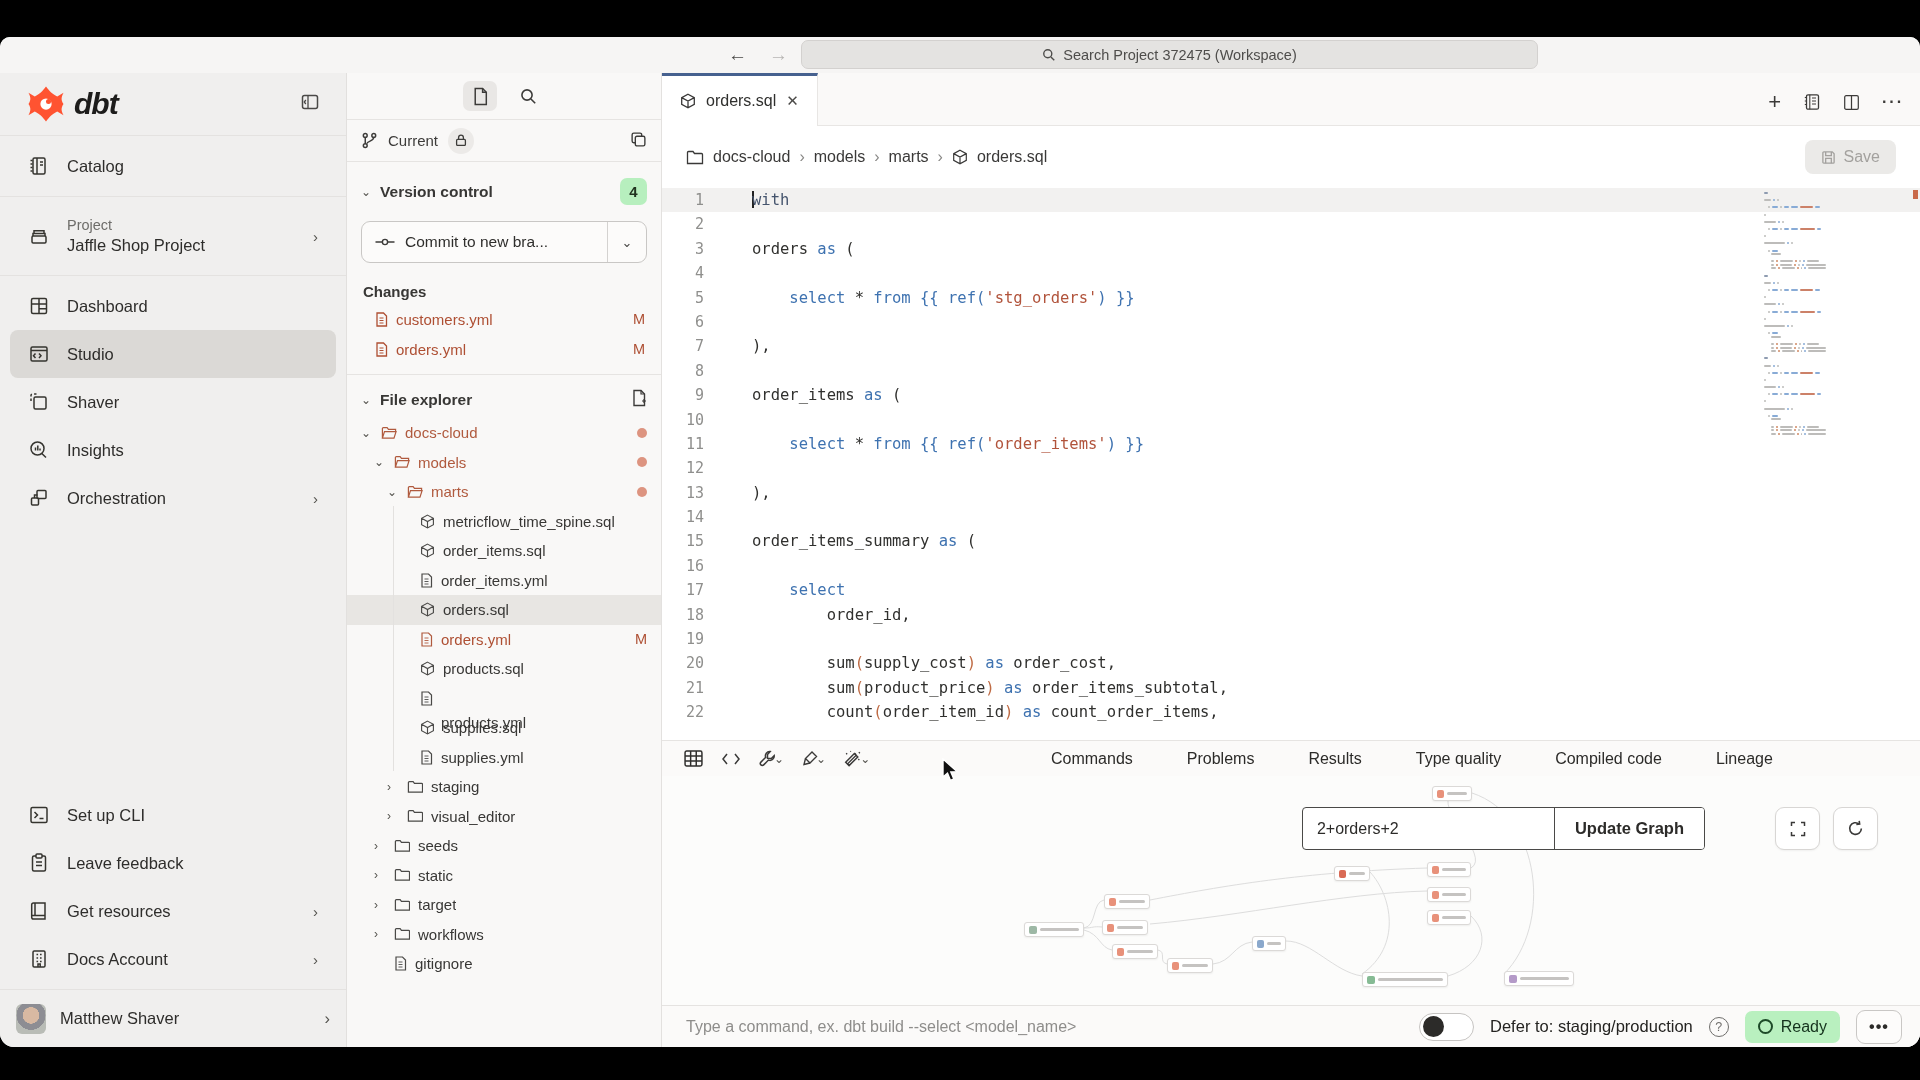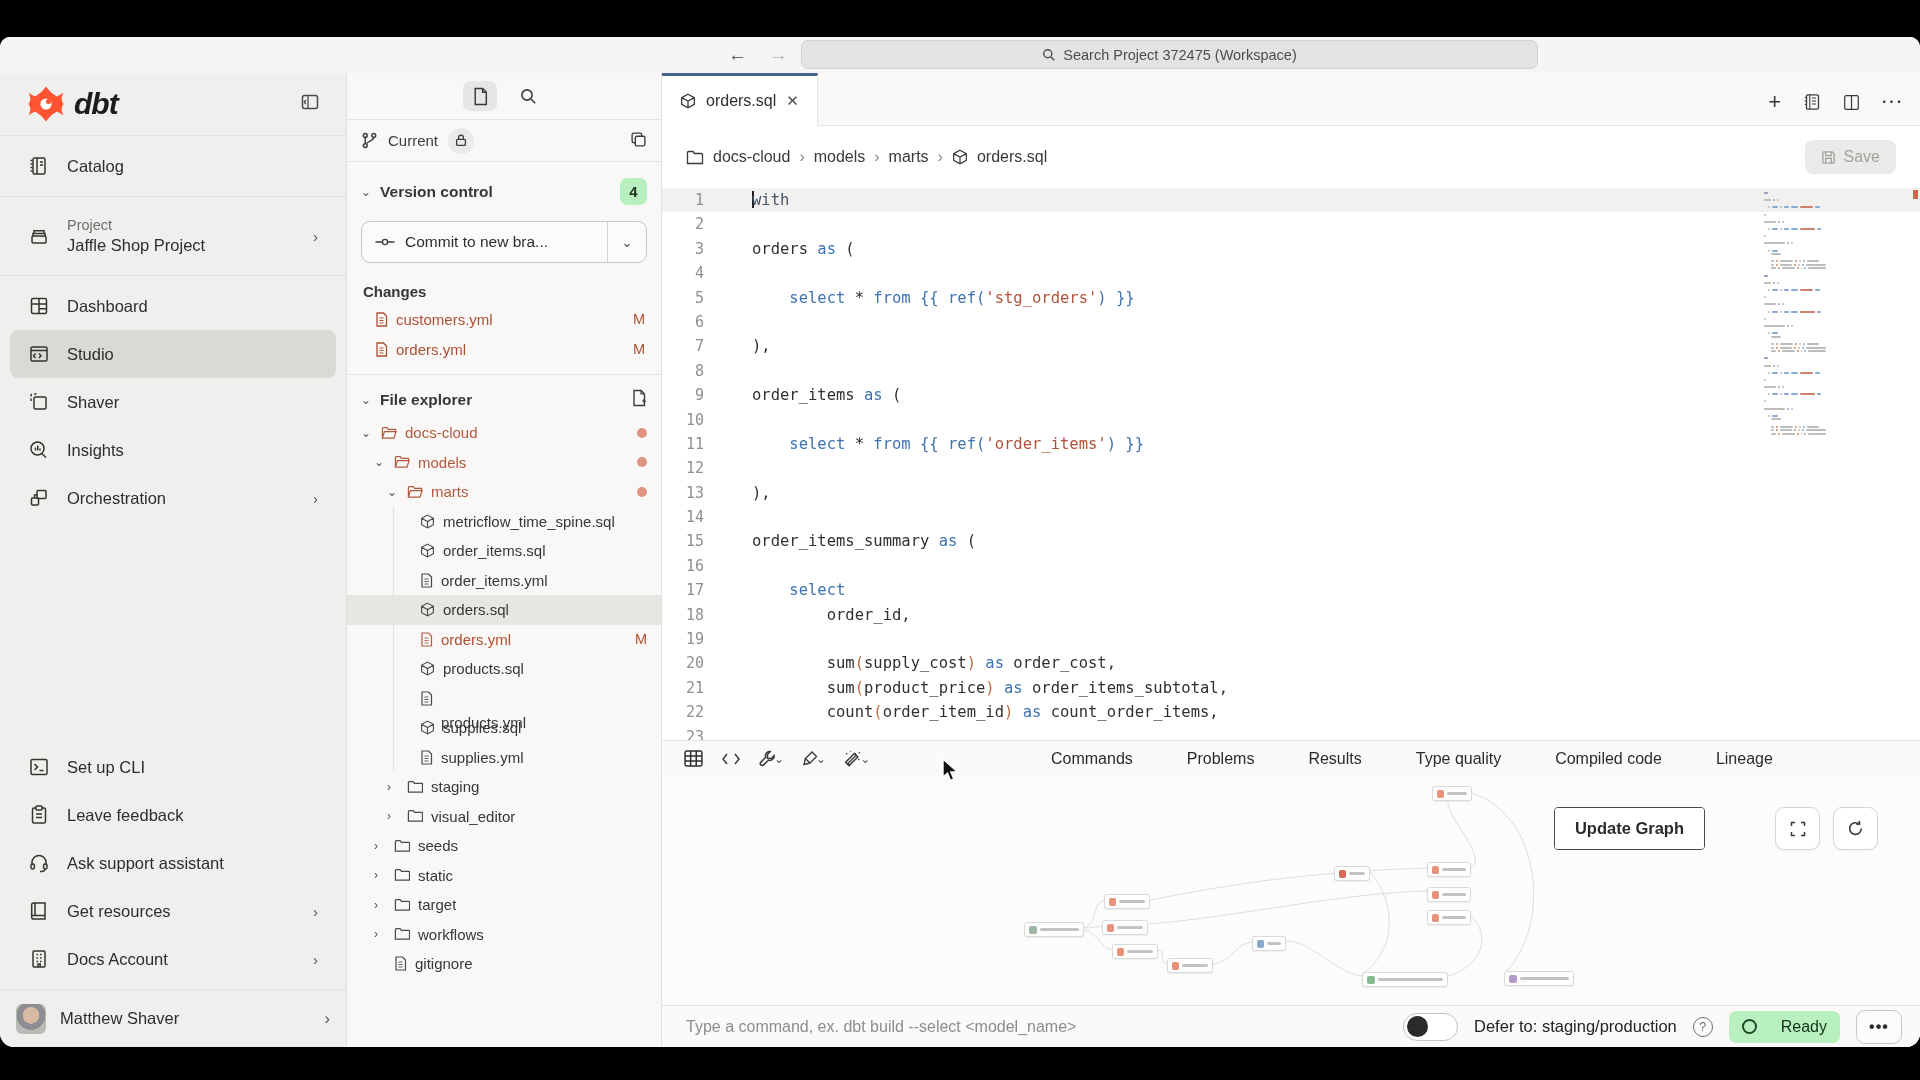--- a/index.html
+++ b/index.html
@@ -144,21 +144,21 @@
     display:flex; align-items:center; padding:0 18px 0 24px; gap:16px; }
   .cmd-ph { color:#8e8d8b; font-size:16px; flex:1; }
   .toggle { width:55px; height:28px; border:1px solid #c6c4c2; border-radius:15px;
     background:#fff; position:relative; }
   .toggle .knob { position:absolute; left:3px; top:2.5px; width:21px; height:21px;
     border-radius:50%; background:#2c2b29; }
   .defer { font-size:16.5px; color:#242321; }
   .help-circ { width:20px; height:20px; border-radius:50%; border:1.5px solid #6f6e6c;
     color:#6f6e6c; font-size:12.5px; display:flex; align-items:center; justify-content:center; }
   .ready-pill { background:#b9f0bf; border-radius:7px; height:32px; display:flex;
-    align-items:center; gap:24px; padding:0 13px; color:#14321c; font-size:16px; }
+    align-items:center; gap:8px; padding:0 13px; color:#14321c; font-size:16px; }
   .ready-ring { width:15px; height:15px; border:2px solid #1d4a28; border-radius:50%; }
   .more-btn { width:46px; height:34px; border:1px solid #c9c7c5; border-radius:9px;
     display:flex; align-items:center; justify-content:center; color:#2c2b29;
     font-weight:bold; letter-spacing:1px; background:#fdfcfb; }
 
   .edges { position:absolute; inset:0; }
   .mouse-cursor { position:absolute; left:940px; top:758px; z-index:50; }
 </style>
 </head>
 <body>
@@ -289,31 +289,20 @@
           </div>
           <div class="side-item">
             <span style="display:flex">
               <svg width="22" height="22" viewBox="0 0 22 22">
                 <rect x="4.5" y="4" width="13" height="15" rx="1.5" fill="none" stroke="#35342f" stroke-width="1.5"></rect>
                 <rect x="8" y="2" width="6" height="4" rx="1" fill="#f0efee" stroke="#35342f" stroke-width="1.5"></rect>
                 <path d="M8 10 h6 M8 13.5 h6" fill="none" stroke="#35342f" stroke-width="1.5"></path>
               </svg>
             </span>
             <span>Leave feedback</span>
-          </div>
-          <div class="side-item">
-            <span style="display:flex">
-              <svg width="22" height="22" viewBox="0 0 22 22">
-                <path d="M4 13 v-2.5 a7 7 0 0 1 14 0 V13" fill="none" stroke="#35342f" stroke-width="1.5"></path>
-                <rect x="3" y="12" width="3.4" height="5" rx="1.4" fill="none" stroke="#35342f" stroke-width="1.5"></rect>
-                <rect x="15.6" y="12" width="3.4" height="5" rx="1.4" fill="none" stroke="#35342f" stroke-width="1.5"></rect>
-                <path d="M17 17 c0 2 -2.5 2.6 -5 2.6" fill="none" stroke="#35342f" stroke-width="1.5"></path>
-              </svg>
-            </span>
-            <span>Ask support assistant</span>
           </div>
           <div class="side-item">
             <span style="display:flex">
               <svg width="22" height="22" viewBox="0 0 22 22">
                 <path d="M5.5 3 H17 V19 H5.5 a1.8 1.8 0 0 1 -1.8 -1.8 V4.8 A1.8 1.8 0 0 1 5.5 3 Z" fill="none" stroke="#35342f" stroke-width="1.5"></path>
                 <path d="M3.7 15.5 H17 M7 3 v12.5" fill="none" stroke="#35342f" stroke-width="1.5"></path>
               </svg>
             </span>
             <span>Get resources</span>
             <span class="chev">›</span>
@@ -671,21 +660,20 @@
             <div class="code-line"><span class="gutter">13</span><span class="code-text"><span class="tk-txt">),</span></span></div>
             <div class="code-line"><span class="gutter">14</span><span class="code-text"></span></div>
             <div class="code-line"><span class="gutter">15</span><span class="code-text"><span class="tk-txt">order_items_summary </span><span class="tk-kw">as</span><span class="tk-txt"> (</span></span></div>
             <div class="code-line"><span class="gutter">16</span><span class="code-text"></span></div>
             <div class="code-line"><span class="gutter">17</span><span class="code-text"><span class="tk-txt">    </span><span class="tk-kw">select</span></span></div>
             <div class="code-line"><span class="gutter">18</span><span class="code-text"><span class="tk-txt">        order_id,</span></span></div>
             <div class="code-line"><span class="gutter">19</span><span class="code-text"></span></div>
             <div class="code-line"><span class="gutter">20</span><span class="code-text"><span class="tk-txt">        sum</span><span class="tk-par">(</span><span class="tk-txt">supply_cost</span><span class="tk-par">)</span><span class="tk-txt"> </span><span class="tk-kw">as</span><span class="tk-txt"> order_cost,</span></span></div>
             <div class="code-line"><span class="gutter">21</span><span class="code-text"><span class="tk-txt">        sum</span><span class="tk-par">(</span><span class="tk-txt">product_price</span><span class="tk-par">)</span><span class="tk-txt"> </span><span class="tk-kw">as</span><span class="tk-txt"> order_items_subtotal,</span></span></div>
             <div class="code-line"><span class="gutter">22</span><span class="code-text"><span class="tk-txt">        count</span><span class="tk-par">(</span><span class="tk-txt">order_item_id</span><span class="tk-par">)</span><span class="tk-txt"> </span><span class="tk-kw">as</span><span class="tk-txt"> count_order_items,</span></span></div>
-            <div class="code-line"><span class="gutter">23</span><span class="code-text"></span></div>
           </div>
         <div class="minimap" id="minimap">
             <div class="mm-row">
               <span class="mm-seg" style="width: 4.4px; background: rgb(142, 155, 176);"></span>
             </div>
             <div class="mm-row"></div>
             <div class="mm-row">
               <span class="mm-seg" style="width: 6.6px; background: rgb(189, 188, 186);"></span>
               <span class="mm-seg" style="width: 2.2px; background: rgb(136, 171, 214);"></span>
               <span class="mm-seg" style="width: 2px; background: rgb(189, 188, 186);"></span>
@@ -1049,20 +1037,23 @@
             <div class="lnode" style="left: 700px; top: 196px; width: 86px;">
               <span class="sq" style="background:#86bb94"></span>
               <span class="lbl" style="width:68px"></span>
             </div>
             <div class="lnode" style="left: 842px; top: 195px; width: 70px;">
               <span class="sq" style="background:#b49ac8"></span>
               <span class="lbl" style="width:52px"></span>
             </div>
           </div>
         <div class="lin-controls">
+          <div class="lin-input">
+            <span>2+orders+2</span>
+          </div>
           <div class="lin-update">
             <span>Update Graph</span>
           </div>
         </div>
         <div class="lin-sq-btn" style="right:100px;">
           <svg width="16" height="16" viewBox="0 0 16 16" fill="none" stroke="#3a3938" stroke-width="1.5">
               <path d="M1.5 5 V1.5 H5 M11 1.5 H14.5 V5 M14.5 11 V14.5 H11 M5 14.5 H1.5 V11"></path>
             </svg>
         </div>
         <div class="lin-sq-btn" style="right:42px;">

